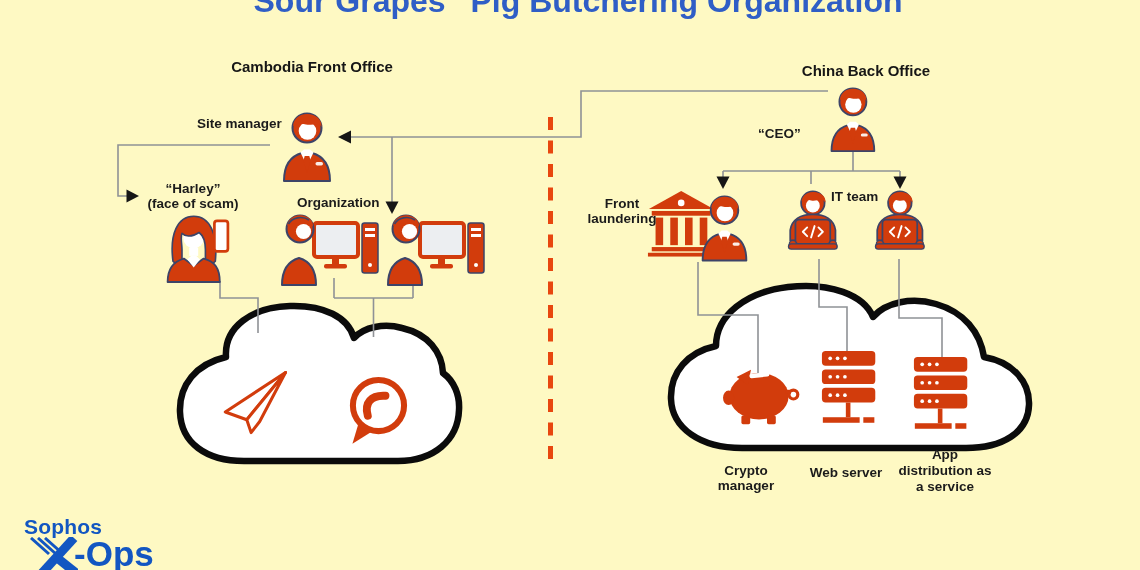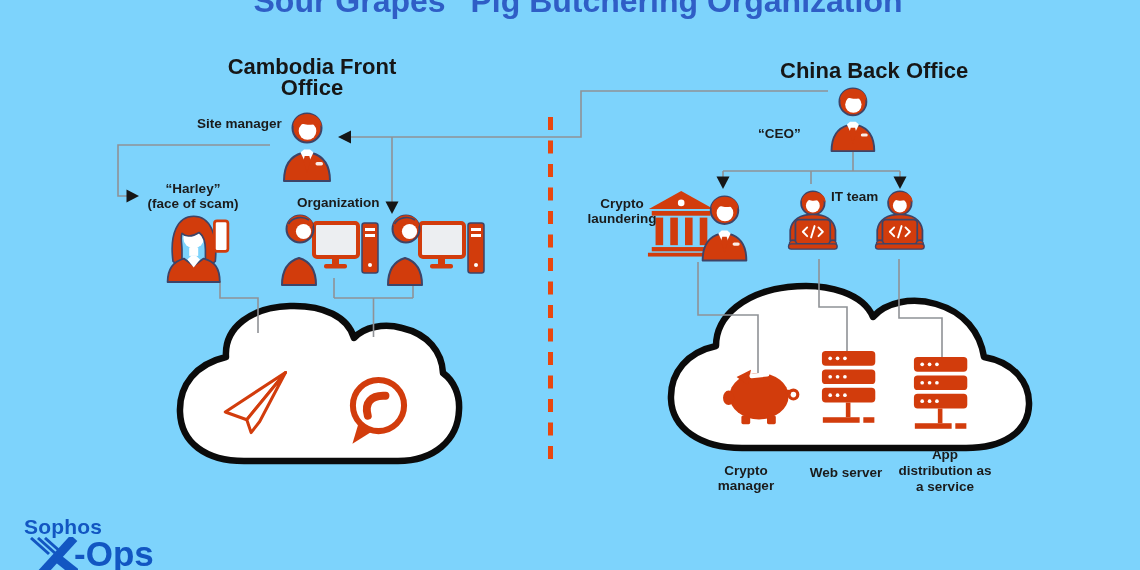--- a/index.html
+++ b/index.html
@@ -1,21 +1,21 @@
 <!DOCTYPE html>
 <html><head>
 <meta charset="utf-8">
 <style>
   html,body{margin:0;padding:0;}
   body{font-family:"Liberation Sans","DejaVu Sans",sans-serif;}
-  #stage{position:relative;width:1140px;height:570px;background:#7dd3fc;overflow:hidden;}
+  #stage{position:relative;width:1140px;height:570px;background:#fef9c3;overflow:hidden;}
   #stage svg.layer{position:absolute;left:0;top:0;}
   .lbl{position:absolute;color:#1b1b1b;font-size:13.5px;font-weight:600;line-height:15px;text-align:center;}
   .nowrap{white-space:nowrap;}
-  .heading{position:absolute;color:#161616;font-size:22px;font-weight:700;line-height:21px;text-align:center;}
+  .heading{position:absolute;color:#161616;font-size:15px;font-weight:700;line-height:21px;text-align:center;}
   #title{position:absolute;left:0;right:0;top:-16px;text-align:center;color:#2f5ec6;
          font-size:32px;font-weight:700;line-height:34px;white-space:nowrap;}
   #sophos-word{position:absolute;left:24px;top:515px;color:#1256c2;font-size:21px;font-weight:700;letter-spacing:.2px;}
   #xops-text{position:absolute;left:74px;top:534px;color:#1256c2;font-size:35px;font-weight:700;}
   #xglyph{position:absolute;left:28px;top:537px;}
 </style>
 </head>
 <body>
 
 <div id="stage">
@@ -202,21 +202,21 @@
   <div class="lbl" style="left:133px;top:181px;width:120px;">
     <span>“Harley”</span><br>
     <span>(face of scam)</span>
   </div>
 
   <div class="lbl nowrap" style="left:297px;top:195px;">Organization</div>
 
 
   <div class="lbl nowrap" style="left:758px;top:126px;">“CEO”</div>
 
-  <div class="lbl" style="left:580px;top:196px;width:84px;">Crypto laundering</div>
+  <div class="lbl" style="left:580px;top:196px;width:84px;">Front laundering</div>
 
   <div class="lbl nowrap" style="left:831px;top:189px;">IT team</div>
 
   <div class="lbl" style="left:696px;top:463px;width:100px;">Crypto manager</div>
   <div class="lbl" style="left:796px;top:465px;width:100px;">Web server</div>
 
   <div class="lbl" style="left:892px;top:447px;width:106px;line-height:16px;">
     <span>App</span><br>
     <span>distribution as</span><br>
     <span>a service</span>

